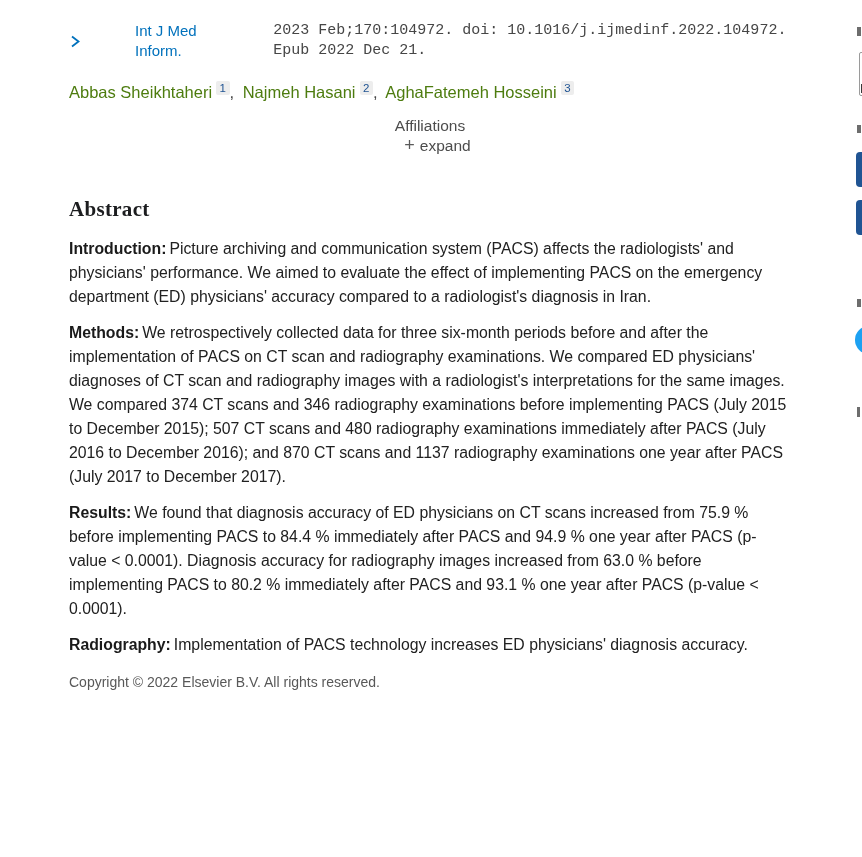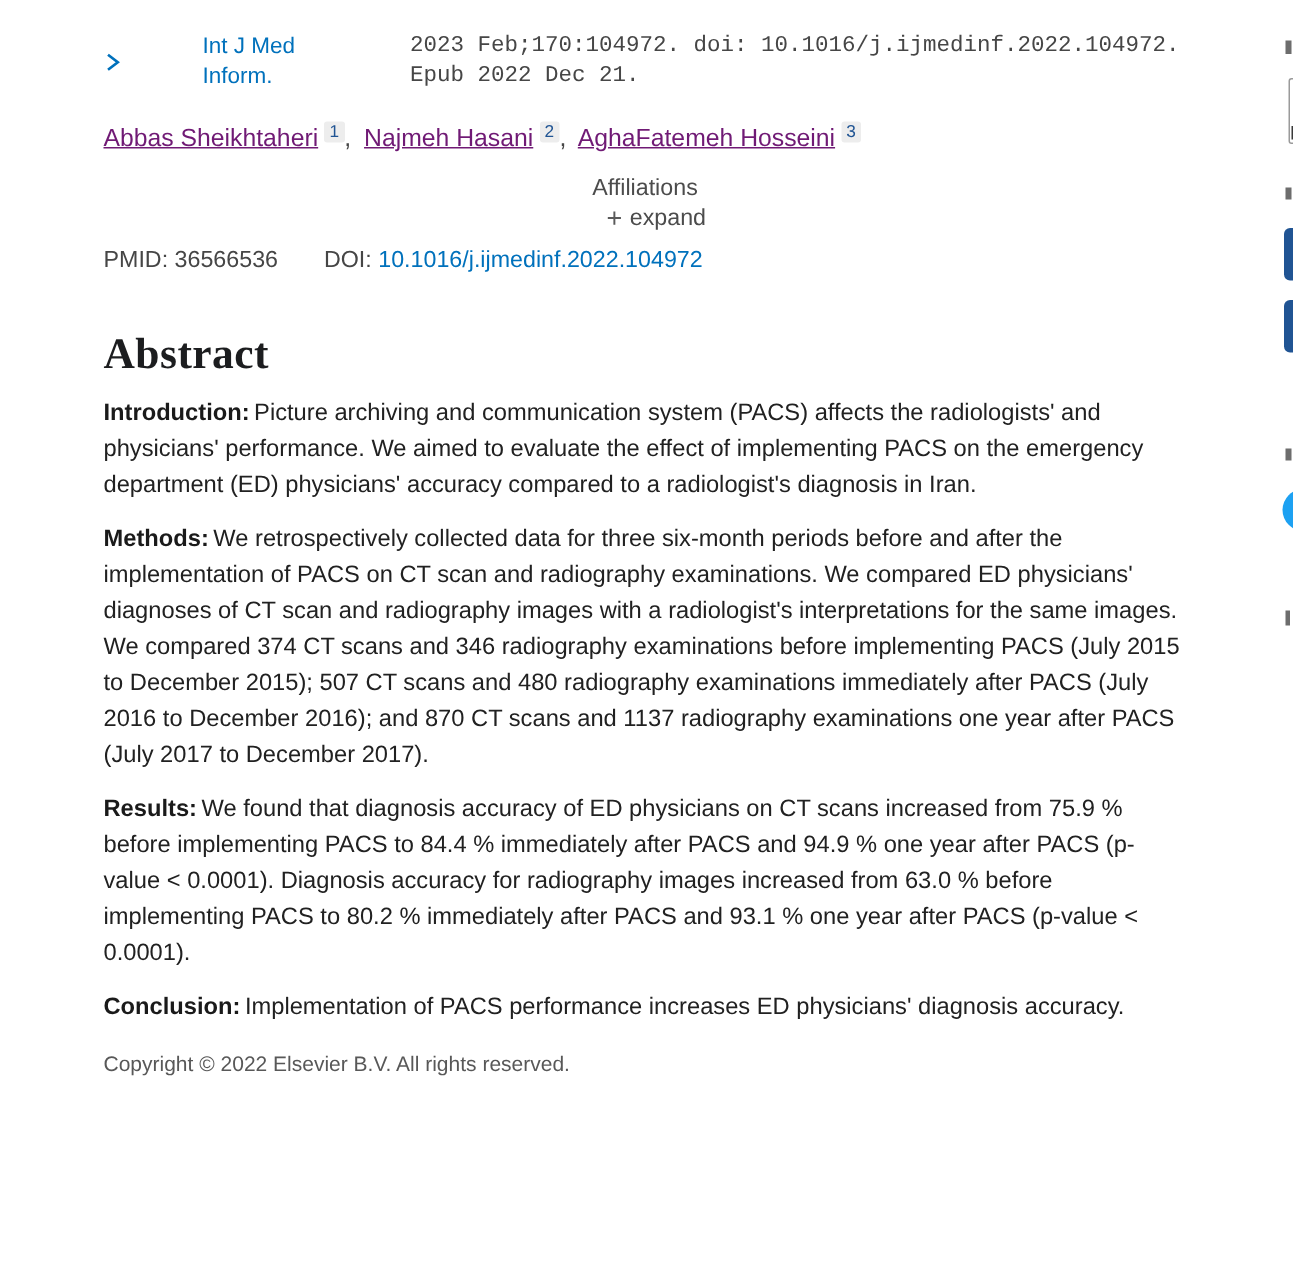--- a/index.html
+++ b/index.html
@@ -20,21 +20,21 @@
 
   
   .title{
     font-family:"Liberation Serif", serif;font-weight:700;
     font-size:26px;line-height:36px;color:#1c1d1f;
     margin:20px 0 0 0;width:706px;letter-spacing:0.2px;
   }
 
   
   .authors{margin-top:19px;font-size:16.5px;color:#464646;line-height:24px;}
-  .author-link{color:#701a75;text-decoration:underline;}
+  .author-link{color:#4d7c0f;}
   .sup-badge{
     font-size:11.5px;vertical-align:6px;background:#ededed;color:#205493;
     padding:0 3.5px;border-radius:2px;margin-left:4px;line-height:14px;display:inline-block;
   }
   .author-sep{color:#464646;margin-right:4px;}
 
   
   .affil-row{margin-top:13px;font-size:15.5px;color:#4c4c4c;display:flex;align-items:center;flex-direction:column;}
   .expand-btn{
     background:none;border:none;padding:0;margin-left:15px;
@@ -44,21 +44,21 @@
   .plus-glyph{font-size:18px;margin-right:5px;color:#5a5a5a;font-weight:400;}
 
   
   .ids-row{margin-top:9px;font-size:15.5px;color:#464646;}
   .ids-row .gap{display:inline-block;width:22px;}
   .doi-link{color:#0071bc;}
 
   
   .abstract-heading{
     font-family:"Liberation Serif", serif;font-weight:700;
-    font-size:29px;color:#1c1d1f;margin:39px 0 0 0;line-height:28px;letter-spacing:0.3px;
+    font-size:21px;color:#1c1d1f;margin:39px 0 0 0;line-height:28px;letter-spacing:0.3px;
   }
   .para{font-size:15.8px;line-height:24px;color:#212121;margin:14px 0 0 0;width:722px;}
   .para + .para{margin-top:12px;}
   .lead{font-weight:700;color:#1a1a1a;margin-right:3px;text-align:center;}
 
   
   .copyright{font-size:14px;color:#585858;margin-top:17px;}
 
   
   .rail-frag{position:absolute;}
@@ -95,37 +95,30 @@
   </div>
 
   <div class="affil-row">
     <span>Affiliations</span>
     <button class="expand-btn">
       <span class="plus-glyph">+</span>
       <span>expand</span>
     </button>
   </div>
 
-  <div class="ids-row">
-    <span>PMID:</span>
-    <span>36566536</span>
-    <span class="gap"></span>
-    <span>DOI:</span>
-    <a class="doi-link">10.1016/j.ijmedinf.2022.104972</a>
-  </div>
 
   <h2 class="abstract-heading">Abstract</h2>
 
   <p class="para"><span class="lead">Introduction:</span><span>Picture archiving and communication system (PACS) affects the radiologists' and physicians' performance. We aimed to evaluate the effect of implementing PACS on the emergency department (ED) physicians' accuracy compared to a radiologist's diagnosis in Iran.</span></p>
 
   <p class="para"><span class="lead">Methods:</span><span>We retrospectively collected data for three six-month periods before and after the implementation of PACS on CT scan and radiography examinations. We compared ED physicians' diagnoses of CT scan and radiography images with a radiologist's interpretations for the same images. We compared 374 CT scans and 346 radiography examinations before implementing PACS (July 2015 to December 2015); 507 CT scans and 480 radiography examinations immediately after PACS (July 2016 to December 2016); and 870 CT scans and 1137 radiography examinations one year after PACS (July 2017 to December 2017).</span></p>
 
   <p class="para"><span class="lead">Results:</span><span>We found that diagnosis accuracy of ED physicians on CT scans increased from 75.9 % before implementing PACS to 84.4 % immediately after PACS and 94.9 % one year after PACS (p-value &lt; 0.0001). Diagnosis accuracy for radiography images increased from 63.0 % before implementing PACS to 80.2 % immediately after PACS and 93.1 % one year after PACS (p-value &lt; 0.0001).</span></p>
 
-  <p class="para"><span class="lead">Conclusion:</span><span>Implementation of PACS performance increases ED physicians' diagnosis accuracy.</span></p>
+  <p class="para"><span class="lead">Radiography:</span><span>Implementation of PACS technology increases ED physicians' diagnosis accuracy.</span></p>
 
 
   <p class="copyright">Copyright © 2022 Elsevier B.V. All rights reserved.</p>
 
 </div>
 
 <div>
   <div class="rail-frag label-frag" style="left:857px;top:27px;width:4px;height:9px;"></div>
   <div class="rail-frag fulltext-box">
     <div class="fulltext-glyph"></div>

